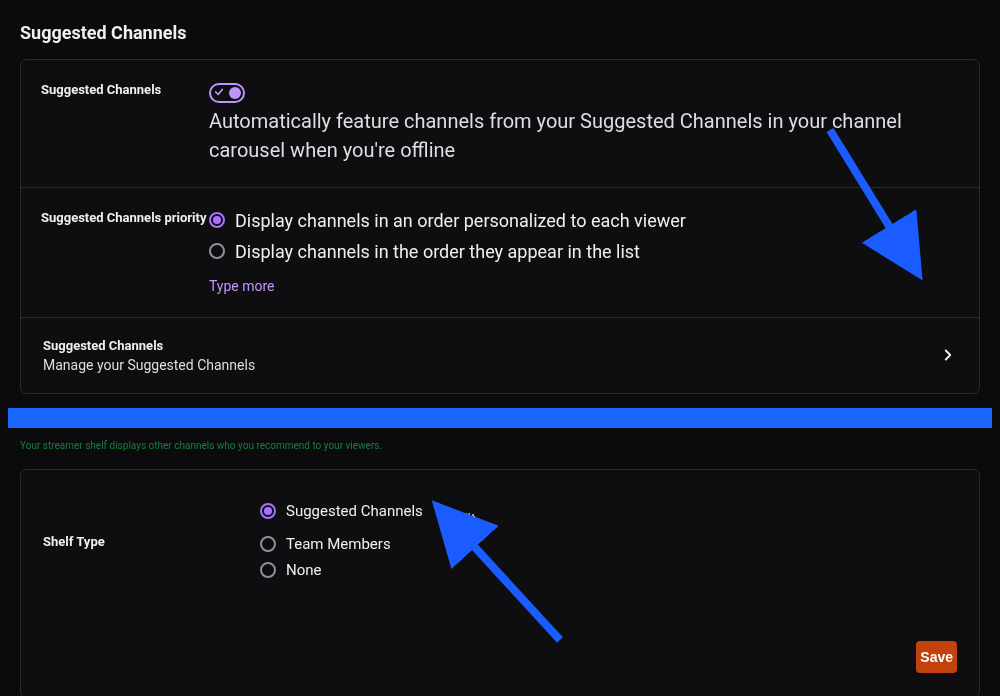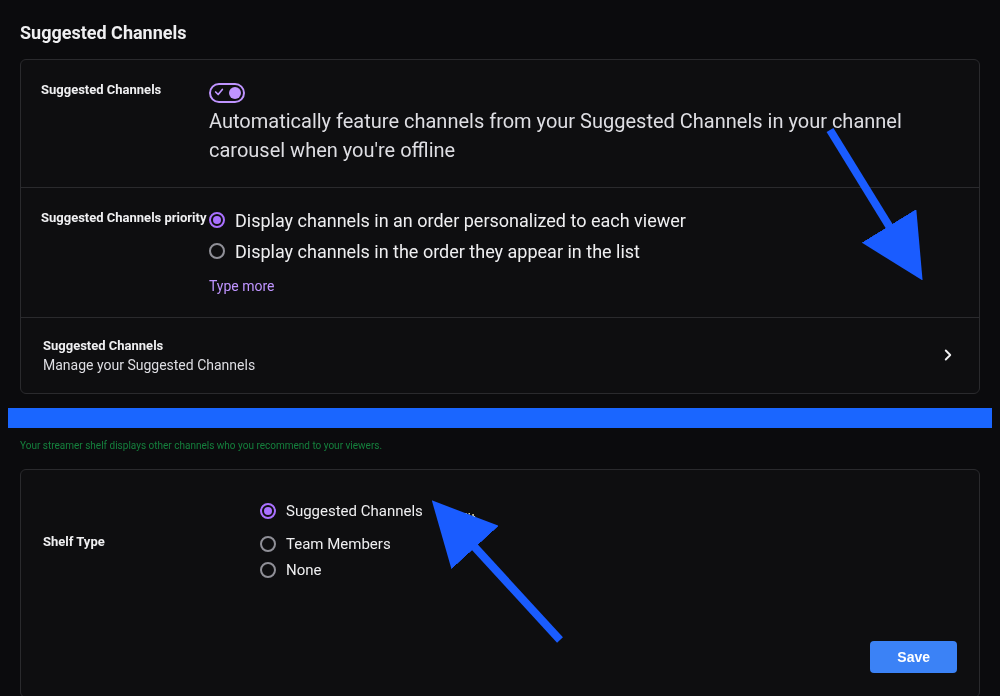--- a/index.html
+++ b/index.html
@@ -49,21 +49,21 @@
 
   .shelf-row { display: flex; align-items: center; padding: 26px 22px 10px 22px; gap: 21px; }
   .shelf-row .label-col { width: 196px; flex: 0 0 196px; font-size: 13px; font-weight: 700; }
   .shelf-opts { }
   .shelf-opt { display: flex; align-items: center; margin-bottom: 8px; }
   .shelf-opt .radio-label { font-size: 15px; }
   .edit-link { display: inline-flex; align-items: center; margin-left: 12px; color: #fef9c3; font-size: 14px; cursor: pointer; margin-top: 15px; }
   .edit-link svg { width: 13px; height: 13px; margin-right: 4px; }
 
   .save-row { display:flex; justify-content:flex-end; padding: 44px 22px 24px 22px; }
-  .btn-primary { background: #3b82f6; color: #fff; border: none; border-radius: 4px; padding: 8px 27px; font-size: 14px; font-weight: 700; cursor: pointer; }
+  .btn-primary { background: #c2410c; color: #fff; border: none; border-radius: 4px; padding: 8px 4px; font-size: 14px; font-weight: 700; cursor: pointer; }
 
   
   .arrow { position: absolute; pointer-events: none; }
 </style>
 </head>
 <body>
 
 <div class="page">
 
   <div class="section-title">Suggested Channels</div>

